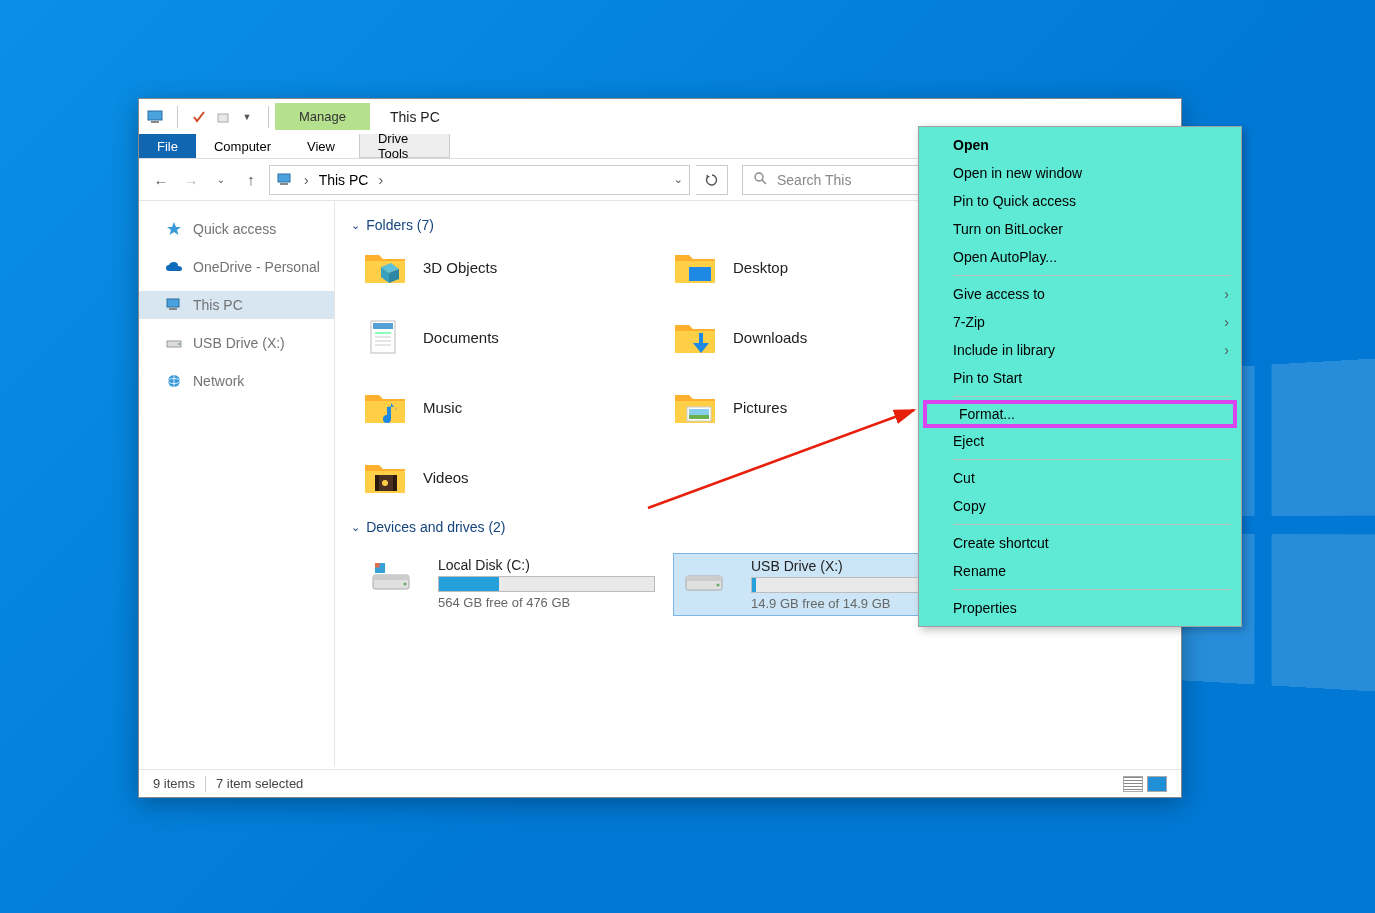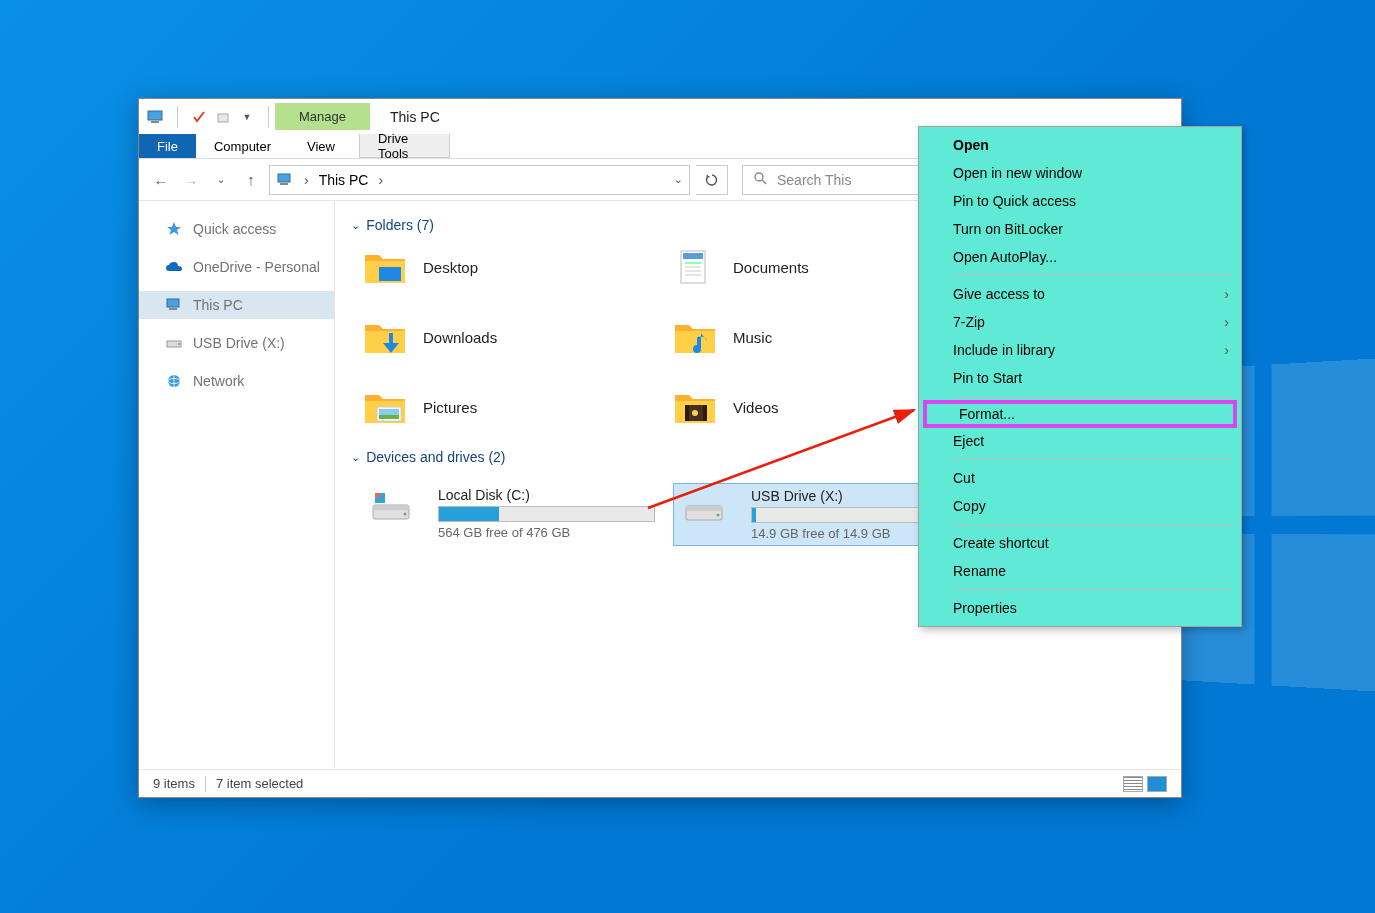--- a/index.html
+++ b/index.html
@@ -205,20 +205,30 @@
         <span>Network</span>
       </div>
     </div>
 
     <div class="content">
       <div class="section-header">
         <span class="section-chevron">⌄</span>
         <span>Folders (7)</span>
       </div>
       <div class="folders-grid">
+        <div class="folder-item">
+          <span class="folder-icon"><svg width="48" height="48" viewBox="0 0 48 48">
+                <path class="fld2" d="M4 12 L18 12 L22 16 L44 16 L44 40 L4 40 Z"></path>
+                <path class="fld" d="M4 18 L44 18 L44 40 L4 40 Z"></path>
+                <polygon points="20,24 30,20 38,26 28,30" fill="#5ec0d8"></polygon>
+                <polygon points="20,24 28,30 28,40 20,34" fill="#3aa0c0"></polygon>
+                <polygon points="28,30 38,26 38,36 28,40" fill="#2d86a4"></polygon>
+              </svg></span>
+          <span>3D Objects</span>
+        </div>
         <div class="folder-item">
           <span class="folder-icon"><svg width="48" height="48" viewBox="0 0 48 48">
                 <path class="fld2" d="M4 12 L18 12 L22 16 L44 16 L44 40 L4 40 Z"></path>
                 <path class="fld" d="M4 18 L44 18 L44 40 L4 40 Z"></path>
                 <rect x="18" y="24" width="22" height="14" fill="#1e88e5"></rect>
               </svg></span>
           <span>Desktop</span>
         </div>
         <div class="folder-item">
           <span class="folder-icon"><svg width="48" height="48" viewBox="0 0 48 48">

